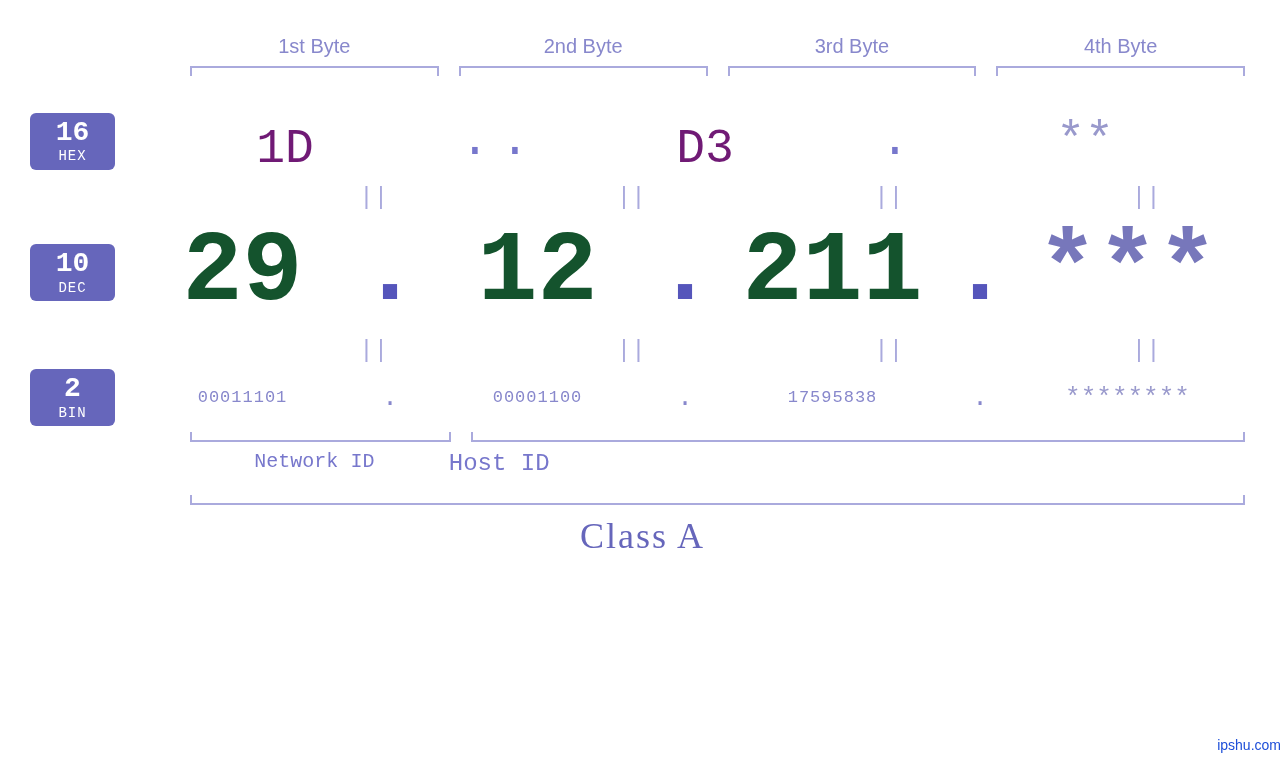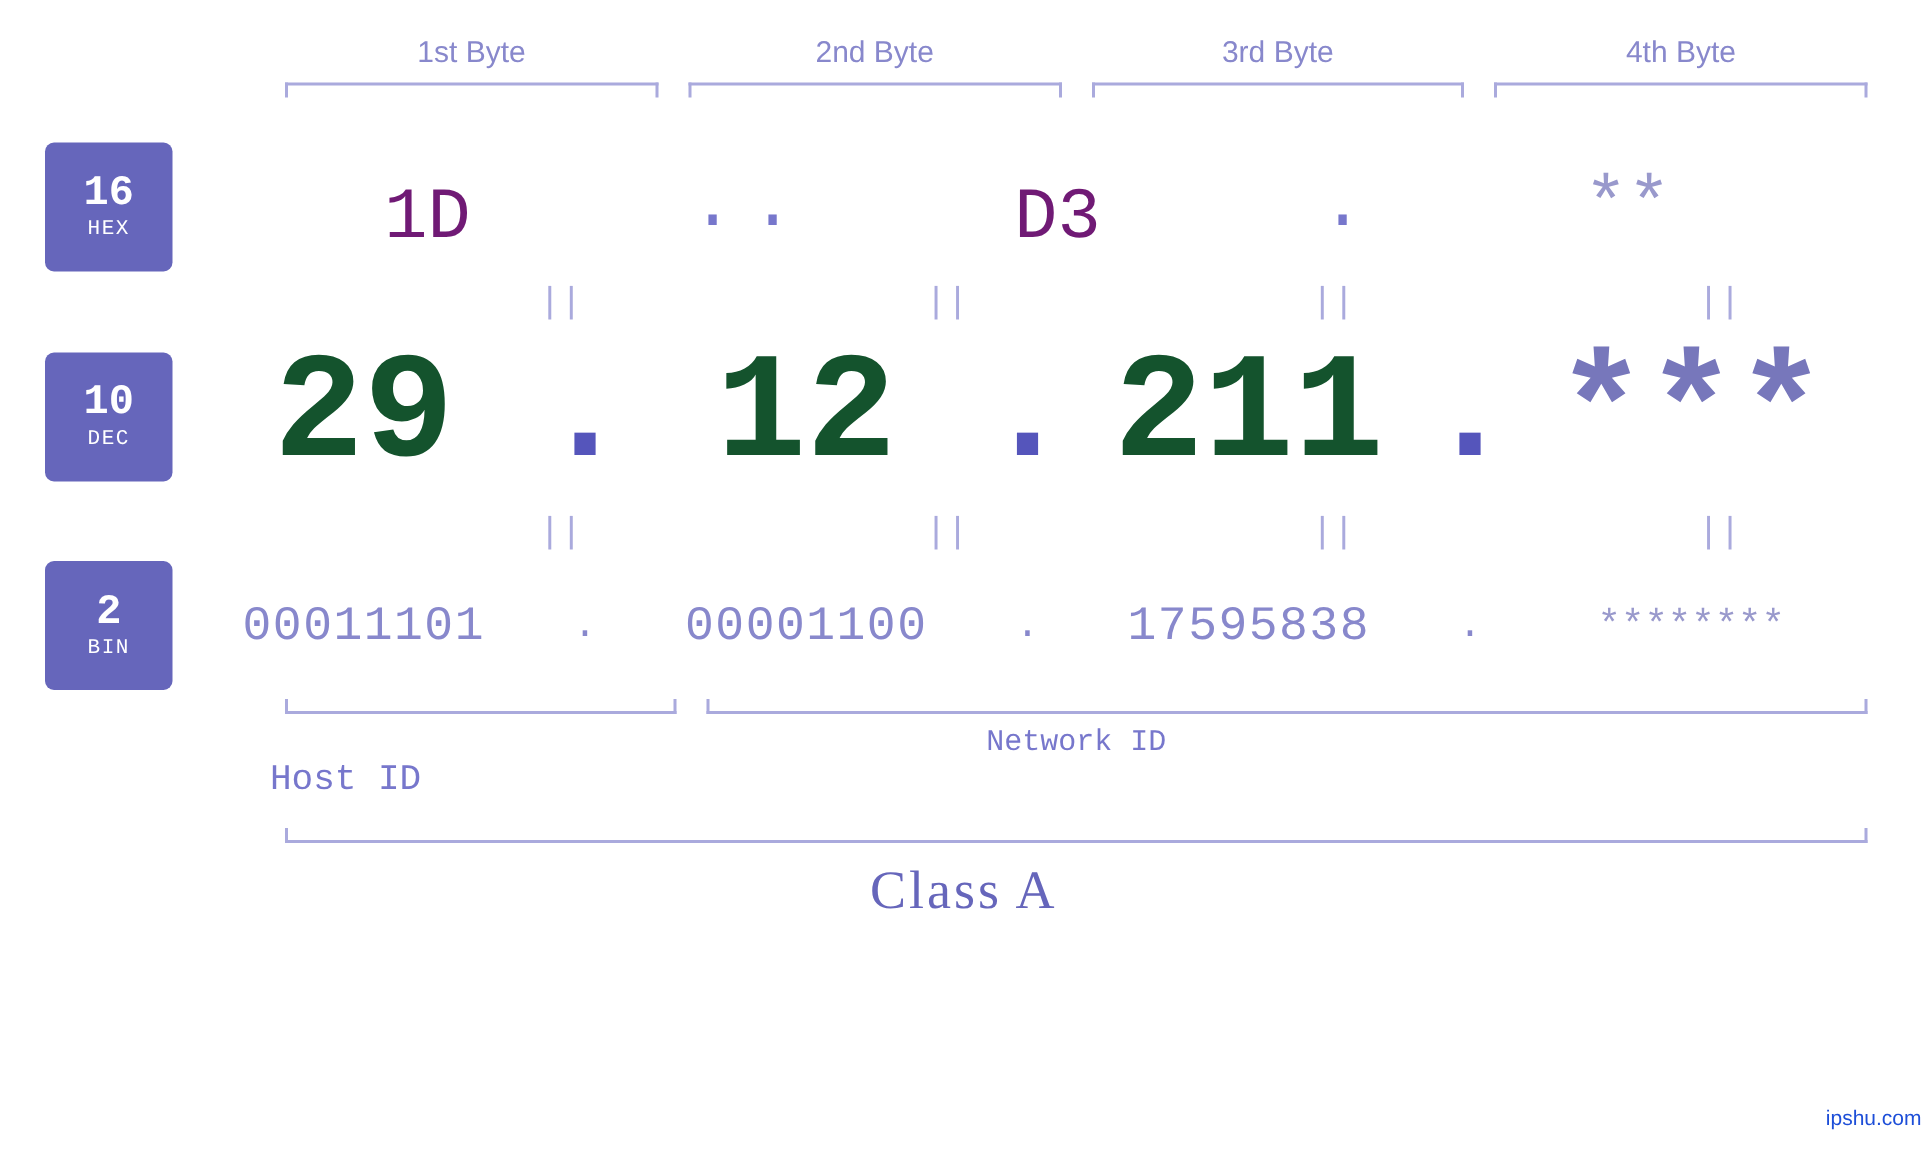--- a/index.html
+++ b/index.html
@@ -12,21 +12,21 @@
       overflow: hidden;
       position: relative;
     }
 
     .main-container {
       width: 1285px;
       height: 767px;
       position: relative;
       display: flex;
       flex-direction: column;
-      padding: 4px 30px;
+      padding: 15px 30px;
     }
 
     
     .byte-headers {
       display: flex;
       margin-left: 150px;
       margin-top: 20px;
       margin-bottom: 0px;
     }
 
@@ -55,21 +55,21 @@
     }
 
     .row-hex {
       display: flex;
       align-items: center;
       margin-top: 30px;
     }
 
     .badge {
       width: 85px;
-      height: 86px;
+      height: 57px;
       background: #6666bb;
       color: white;
       display: flex;
       flex-direction: column;
       align-items: center;
       justify-content: center;
       border-radius: 6px;
       flex-shrink: 0;
     }
 
@@ -137,21 +137,21 @@
     }
 
     .dec-dot {
       font-size: 100px;
       font-weight: bold;
       color: #5555bb;
     }
 
     
     .bin-value {
-      font-size: 32px;
+      font-size: 17px;
       color: #8888cc;
       letter-spacing: 1px;
     }
 
     .bin-dot {
       font-size: 26px;
       color: #8888cc;
     }
 
     .class-label-row {
@@ -340,21 +340,21 @@
     </div>
   </div>
 
   <div style="display:flex; margin-left:150px; margin-top:6px;">
 
     <div style="flex:1; height:10px; border-bottom:2px solid #aaaadd; border-left:2px solid #aaaadd; border-right:2px solid #aaaadd; margin:0 10px;"></div>
 
     <div style="flex:3; height:10px; border-bottom:2px solid #aaaadd; border-left:2px solid #aaaadd; border-right:2px solid #aaaadd; margin:0 10px;"></div>
   </div>
 
-  <div style="display:flex; margin-left:150px; margin-top:8px;flex-direction:column;">
+  <div style="display:flex; margin-left:150px; margin-top:8px;">
     <div style="flex:1; text-align:center; color:#7777cc; font-size:20px;">Network ID</div>
     <div style="flex:3; text-align:left; color:#7777cc; font-size:24px;">Host ID</div>
   </div>
 
   <div style="display:flex; margin-left:150px; margin-top:18px;">
     <div style="flex:1; height:10px; border-bottom:2px solid #aaaadd; border-left:2px solid #aaaadd; border-right:2px solid #aaaadd; margin:0 10px;"></div>
   </div>
 
   <div class="class-label-row" style="margin-top:10px;">
     <span class="class-label">Class A</span>

